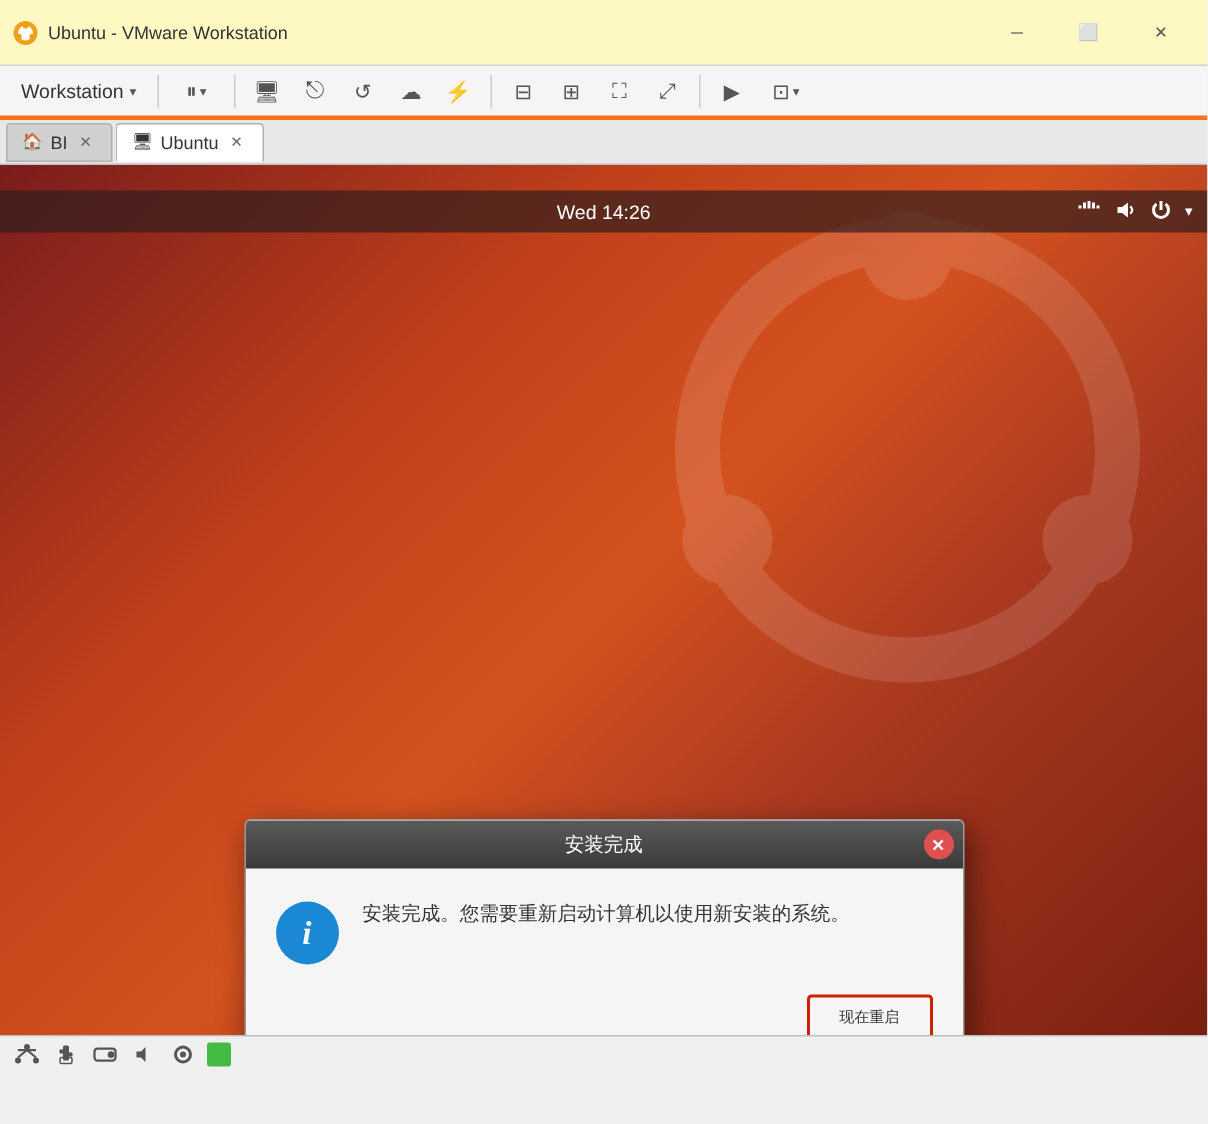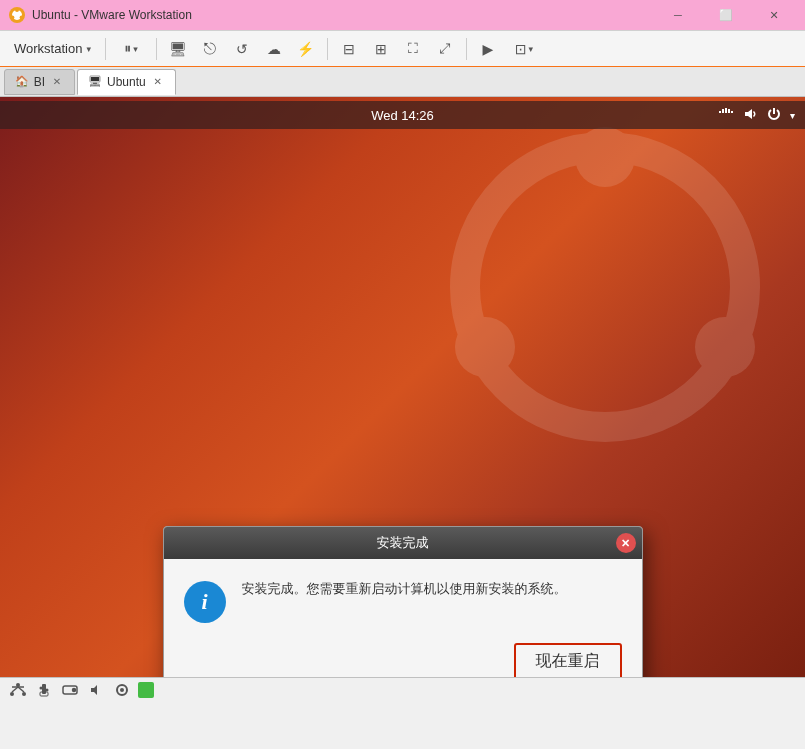--- a/index.html
+++ b/index.html
@@ -8,22 +8,22 @@
       height: 749px;
       font-family: 'Segoe UI', Arial, sans-serif;
       overflow: hidden;
       background: #f0f0f0;
     }
 
     
     .title-bar {
       display: flex;
       align-items: center;
-      height: 31px;
-      background: #f9a8d4;
+      height: 44px;
+      background: #fef9c3;
       padding: 0 8px;
       border-bottom: 1px solid #d0d0d0;
     }
     .title-bar-icon {
       width: 18px;
       height: 18px;
       margin-right: 6px;
       display: flex;
       align-items: center;
       justify-content: center;
@@ -49,21 +49,21 @@
       font-size: 11px;
       color: #555;
     }
 
     
     .toolbar {
       display: flex;
       align-items: center;
       height: 36px;
       background: #f5f5f5;
-      border-bottom: 1px solid #f97316;
+      border-bottom: 3px solid #f97316;
       padding: 0 6px;
       gap: 2px;
     }
     .workstation-btn {
       display: flex;
       align-items: center;
       gap: 4px;
       padding: 4px 8px;
       border: none;
       background: transparent;
@@ -147,21 +147,21 @@
     }
     .ubuntu-bg {
       width: 100%;
       height: 100%;
       background: linear-gradient(135deg, #7a1c1c 0%, #c0401a 30%, #d4521f 50%, #a83820 70%, #7a2010 100%);
       position: relative;
     }
     
     .ubuntu-topbar {
       position: absolute;
-      top: 4px;
+      top: 17px;
       left: 0;
       right: 0;
       height: 28px;
       background: rgba(50,30,30,0.7);
       display: flex;
       align-items: center;
       justify-content: center;
       color: white;
       font-size: 13px;
       z-index: 10;
@@ -263,21 +263,21 @@
     .dialog-buttons {
       display: flex;
       justify-content: flex-end;
       gap: 10px;
     }
     .dialog-btn {
       padding: 6px 20px;
       border: 2px solid #cc2200;
       background: #f5f5f5;
       color: #333;
-      font-size: 16px;
+      font-size: 10px;
       cursor: pointer;
       border-radius: 3px;
     }
     .dialog-btn.primary {
       border-color: #cc2200;
     }
 
     
     .status-bar {
       display: flex;

